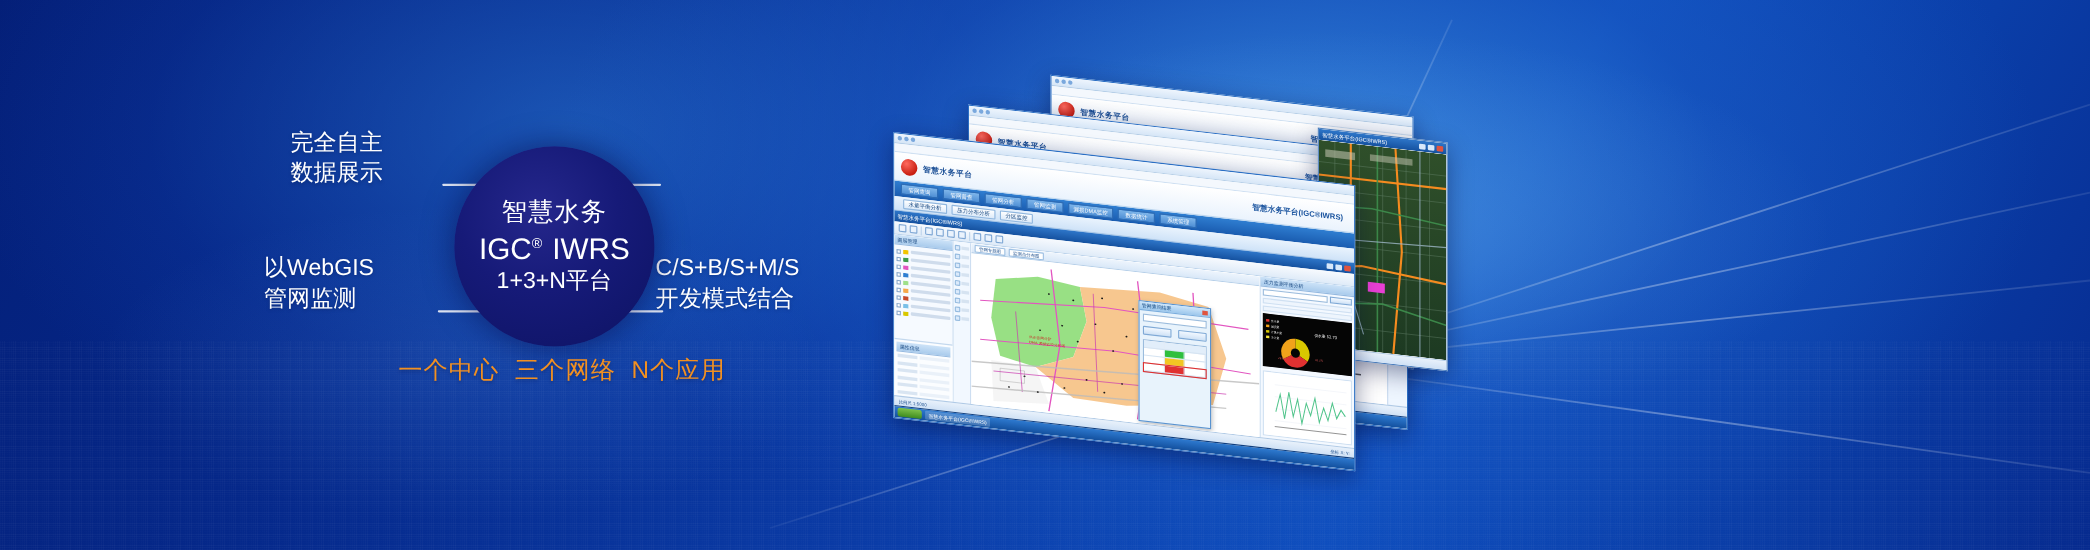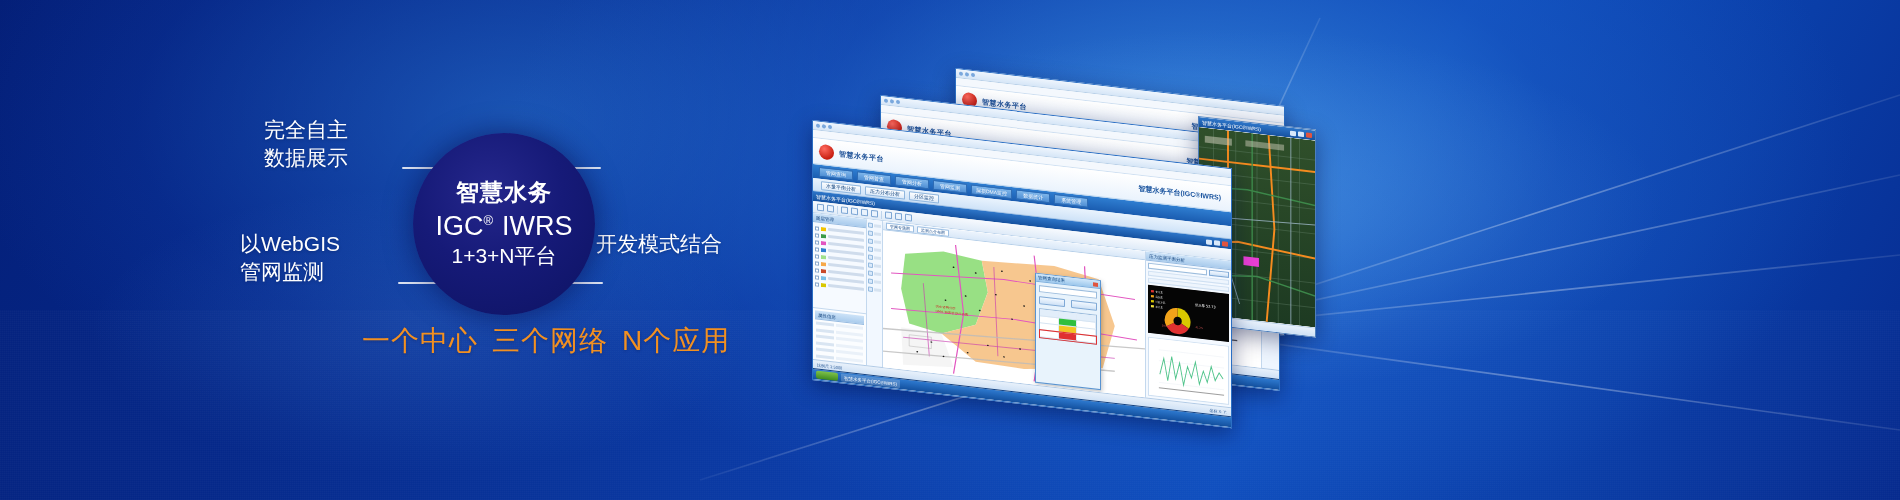--- a/index.html
+++ b/index.html
@@ -42,21 +42,21 @@
   .infographic { position: absolute; left: 270px; top: 100px; width: 520px; height: 270px; }
 
   .center-circle {
     position: absolute; left: 143px; top: 33px;
     width: 182px; height: 182px; border-radius: 50%;
     background: radial-gradient(circle at 42% 32%, #25278c 0%, #161a78 45%, #0d1363 100%);
     box-shadow: 0 0 28px rgba(5,10,70,0.55);
     display: flex; flex-direction: column; align-items: center; justify-content: center;
     color: #fff; text-align: center;
   }
-  .cc-cn { font-size: 23px; letter-spacing: 1px; line-height: 1.1; margin-bottom: 5px; font-weight: 700; }
+  .cc-cn { font-size: 23px; letter-spacing: 1px; line-height: 1.1; margin-bottom: 5px; font-weight: 400; }
   .cc-en { font-size: 27px; font-weight: 400; line-height: 1.15; white-space: nowrap; }
   .cc-en sup { font-size: 13px; vertical-align: super; }
   .cc-en .gap { display: inline-block; width: 9px; }
   .cc-sub { font-size: 21px; line-height: 1.2; margin-top: 1px; }
 
   .label {
     position: absolute; color: #ffffff; font-size: 21px; line-height: 1.32;
     white-space: nowrap; text-shadow: 0 1px 3px rgba(0,20,70,.35);
   }
   .label.right-align { text-align: left; }
@@ -66,21 +66,21 @@
   .lbl-br { left: 326px; top: 130px; width: 200px; }
 
   .connector { position: absolute; height: 2px; background: rgba(255,255,255,0.85); border-radius: 1px; }
   .conn-tl { left: 132px; top: 67px; width: 50px; }
   .conn-tr { left: 283px; top: 67px; width: 48px; }
   .conn-bl { left: 128px; top: 182px; width: 54px; }
   .conn-br { left: 283px; top: 182px; width: 50px; }
 
   .tagline {
     position: absolute; left: 362px; top: 322px;
-    font-size: 28px; color: #f29021; letter-spacing: 1px; white-space: nowrap;
+    font-size: 22px; color: #f29021; letter-spacing: 1px; white-space: nowrap;
     text-shadow: 0 1px 3px rgba(0,20,70,.3);
   }
   .tagline .sp { display: inline-block; width: 14px; }
 
   
   .win {
     position: absolute;
     background: #ffffff;
     border: 1px solid #2b6fc4;
     box-shadow: 0 6px 22px rgba(0,10,60,.45);
@@ -834,20 +834,21 @@
       <div>数据展示</div>
     </div>
 
 
     <div class="label right-align lbl-bl">
       <div>以WebGIS</div>
       <div>管网监测</div>
     </div>
 
     <div class="label lbl-br">
+      <div>C/S+B/S+M/S</div>
       <div>开发模式结合</div>
     </div>
 
     <div class="center-circle">
       <div class="cc-cn">智慧水务</div>
       <div class="cc-en"><span>IGC</span><sup>®</sup><span class="gap"></span><span>IWRS</span></div>
       <div class="cc-sub">1+3+N平台</div>
     </div>
   </div>
 

